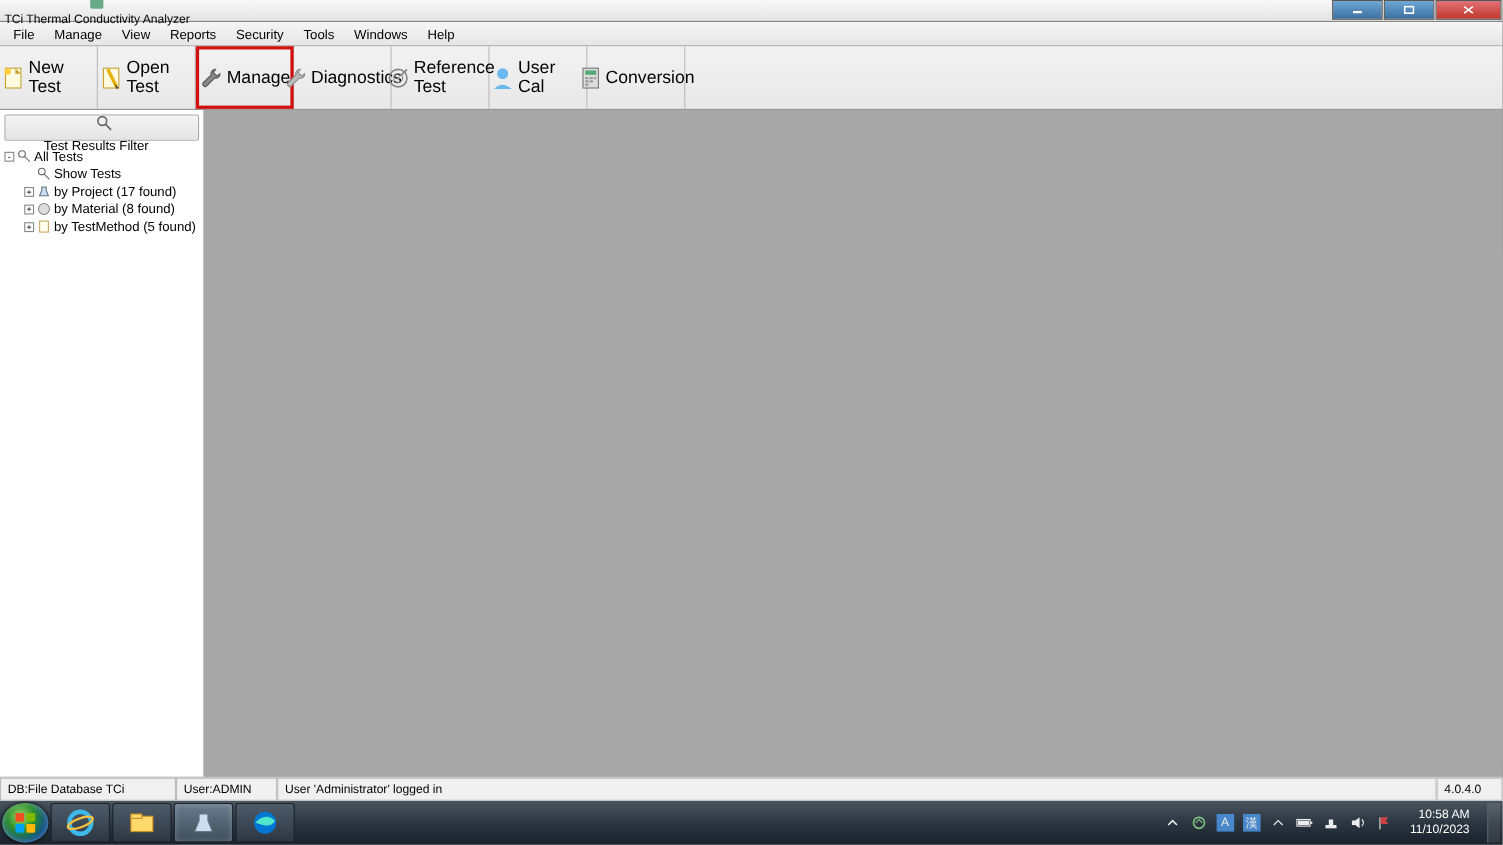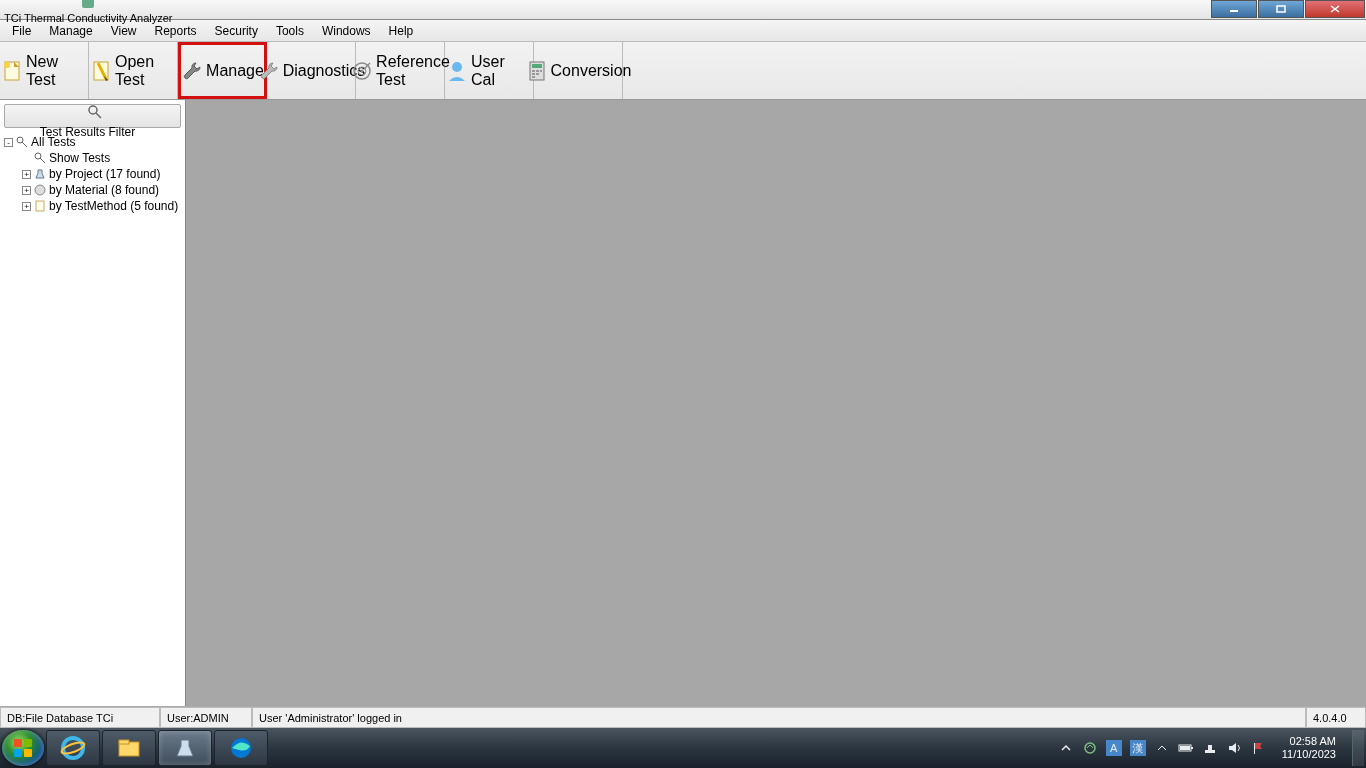--- a/index.html
+++ b/index.html
@@ -397,18 +397,18 @@
           </svg>
         </span>
       <span class="tray-icon">
           <svg width="14" height="14">
             <rect x="3" y="2" width="1" height="11" fill="#fff"></rect>
             <path d="M4 2 L11 2 L9 5 L11 8 L4 8 Z" fill="#d44"></path>
           </svg>
         </span>
     </div>
     <div class="clock">
-      <div>02:58 AM</div>
+      <div>10:58 AM</div>
       <div>11/10/2023</div>
     </div>
     <div class="showdesk"></div>
   </div>
 </div>
 
 </body></html>

